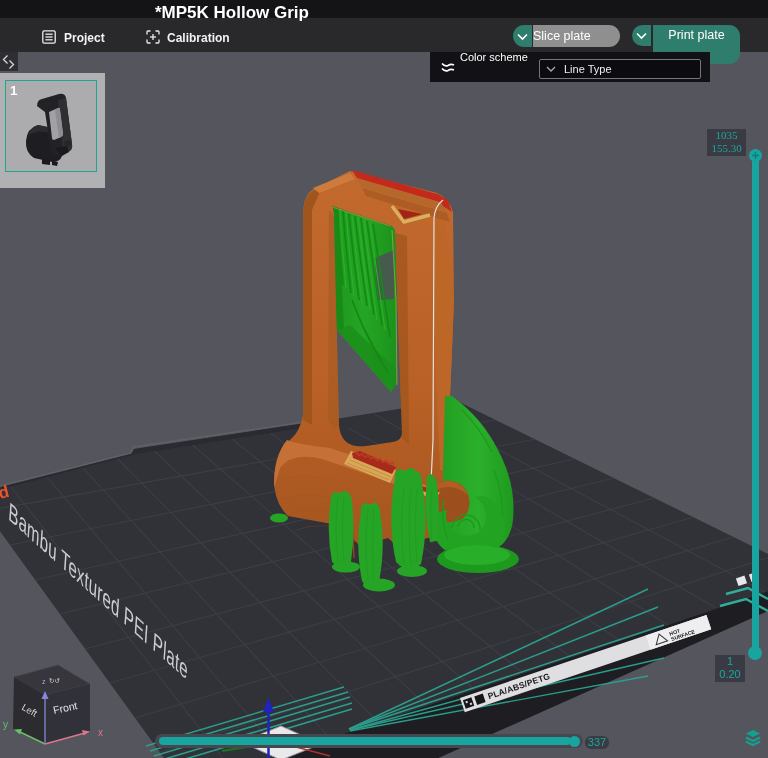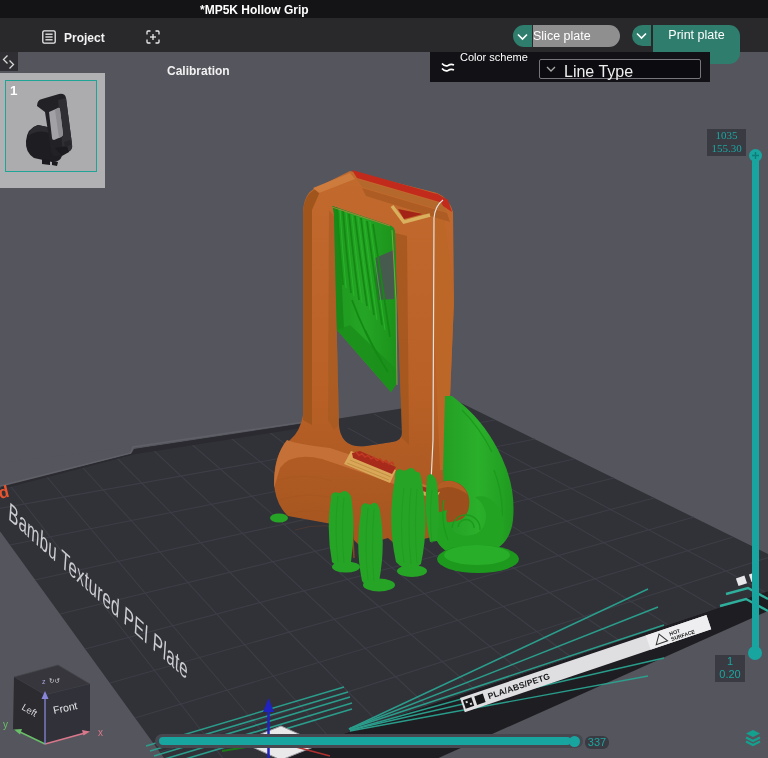--- a/index.html
+++ b/index.html
@@ -219,37 +219,37 @@
     <line x1="281" y1="742" x2="241" y2="742" stroke="#bbb" stroke-width="0.8"></line>
     <line x1="266" y1="744" x2="222" y2="751" stroke="#1a7a1a" stroke-width="2"></line>
     <line x1="281" y1="743" x2="330" y2="756" stroke="#b03030" stroke-width="1.6"></line>
     <line x1="268.5" y1="758" x2="268.5" y2="710" stroke="#2023c0" stroke-width="2.5"></line>
     <polygon points="268.5,698 263,712 274,712" fill="#2023c0"></polygon>
   </g>
 </svg>
 
 <div class="abs" style="left:0;top:0;width:768px;height:18px;background:#141416"></div>
 <div class="abs" style="left:0;top:18px;width:768px;height:34px;background:#29292c"></div>
-<div class="abs" style="left:155px;top:3px;color:#fff;font-size:12px;font-weight:bold;margin-left:45px;">*MP5K Hollow Grip</div>
+<div class="abs" style="left:155px;top:3px;color:#fff;font-size:17px;font-weight:bold;">*MP5K Hollow Grip</div>
 
 <svg class="abs" style="left:42px;top:30px" width="14" height="14" viewBox="0 0 14 14">
   <rect x="0.8" y="0.8" width="12.4" height="12.4" rx="1.4" fill="none" stroke="#ececec" stroke-width="1.3"></rect>
   <line x1="3.4" y1="4.2" x2="10.6" y2="4.2" stroke="#ececec" stroke-width="1.3"></line>
   <line x1="3.4" y1="7" x2="10.6" y2="7" stroke="#ececec" stroke-width="1.3"></line>
   <line x1="3.4" y1="9.8" x2="10.6" y2="9.8" stroke="#ececec" stroke-width="1.3"></line>
 </svg>
 <div class="abs" style="left:64px;top:31px;color:#f2f2f2;font-size:12px;font-weight:bold;">Project</div>
 <svg class="abs" style="left:146px;top:30px" width="14" height="14" viewBox="0 0 14 14">
   <g stroke="#ececec" stroke-width="1.3" fill="none">
     <path d="M1,4.5 L1,2 Q1,1 2,1 L4.5,1 M9.5,1 L12,1 Q13,1 13,2 L13,4.5 M13,9.5 L13,12 Q13,13 12,13 L9.5,13 M4.5,13 L2,13 Q1,13 1,12 L1,9.5"></path>
     <line x1="7" y1="4" x2="7" y2="10"></line>
     <line x1="4" y1="7" x2="10" y2="7"></line>
   </g>
 </svg>
-<div class="abs" style="left:167px;top:31px;color:#f2f2f2;font-size:12px;font-weight:bold;margin-top:33px;">Calibration</div>
+<div class="abs" style="left:167px;top:31px;color:#f2f2f2;font-size:12px;font-weight:bold;">Calibration</div>
 
 <div class="abs" style="left:513px;top:25px;width:19px;height:22px;background:#2e7d6d;border-radius:11px 0 0 11px;"></div>
 <svg class="abs" style="left:516px;top:33px" width="13" height="8" viewBox="0 0 13 8">
     <path d="M2,1.5 L6.5,6 L11,1.5" stroke="#fff" stroke-width="1.6" fill="none"></path>
   </svg>
 <div class="abs" style="left:533px;top:25px;width:87px;height:22px;background:#8f8f90;border-radius:0 11px 11px 0;color:#fff;font-size:12.5px;line-height:22px;">Slice plate</div>
 <div class="abs" style="left:632px;top:25px;width:19px;height:21px;background:#2e7d6d;border-radius:11px 0 0 11px;"></div>
 <svg class="abs" style="left:635px;top:32px" width="13" height="8" viewBox="0 0 13 8">
     <path d="M2,1.5 L6.5,6 L11,1.5" stroke="#fff" stroke-width="1.6" fill="none"></path>
   </svg>
@@ -257,21 +257,21 @@
 
 <div class="abs" style="left:430px;top:52px;width:280px;height:30px;background:#111116;"></div>
 <svg class="abs" style="left:440px;top:61px" width="16" height="13" viewBox="0 0 16 13">
   <path d="M2,2.5 Q5,6 8,4.5 Q11,2.5 14,4 M2,7.5 Q5,11 8,9.5 Q11,7.5 14,9" stroke="#fff" stroke-width="1.7" fill="none"></path>
 </svg>
 <div class="abs" style="left:460px;top:51px;color:#fff;font-size:11px;font-weight:normal;">Color scheme</div>
 <div class="abs" style="left:539px;top:59px;width:162px;height:20px;background:#0c0c10;border:1px solid #76767c;border-radius:2px;box-sizing:border-box;"></div>
 <svg class="abs" style="left:545px;top:66px" width="12" height="7" viewBox="0 0 12 7">
     <path d="M2,1 L6,5 L10,1" stroke="#aaa" stroke-width="1.3" fill="none"></path>
   </svg>
-<div class="abs" style="left:564px;top:63px;color:#eee;font-size:16px;">Line Type</div>
+<div class="abs" style="left:564px;top:63px;color:#eee;font-size:11px;">Line Type</div>
 
 <div class="abs" style="left:0;top:52px;width:18px;height:19px;background:#2f2f33;"></div>
 <svg class="abs" style="left:1px;top:54px" width="17" height="17" viewBox="0 0 17 17">
   <path d="M6.5,1.5 L2.5,5.5 L6.5,9.5" stroke="#d8d8d8" stroke-width="1.3" fill="none"></path>
   <path d="M8.5,6.5 L12.5,10.5 L8.5,14.5" stroke="#d8d8d8" stroke-width="1.3" fill="none"></path>
 </svg>
 
 <div class="abs" style="left:0;top:73px;width:105px;height:115px;background:#b1b1b4;"></div>
 <div class="abs" style="left:5px;top:80px;width:92px;height:92px;background:#acacaf;border:1.5px solid #1fa595;box-sizing:border-box;"></div>
 <div class="abs" style="left:10px;top:83px;color:#fff;font-size:13.5px;font-weight:bold;">1</div>

